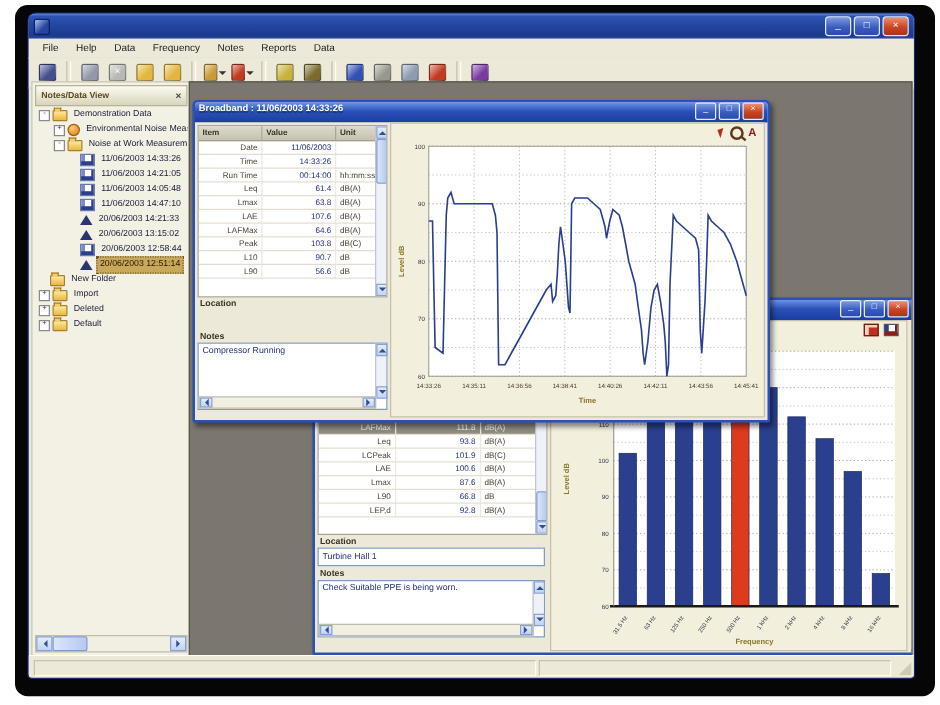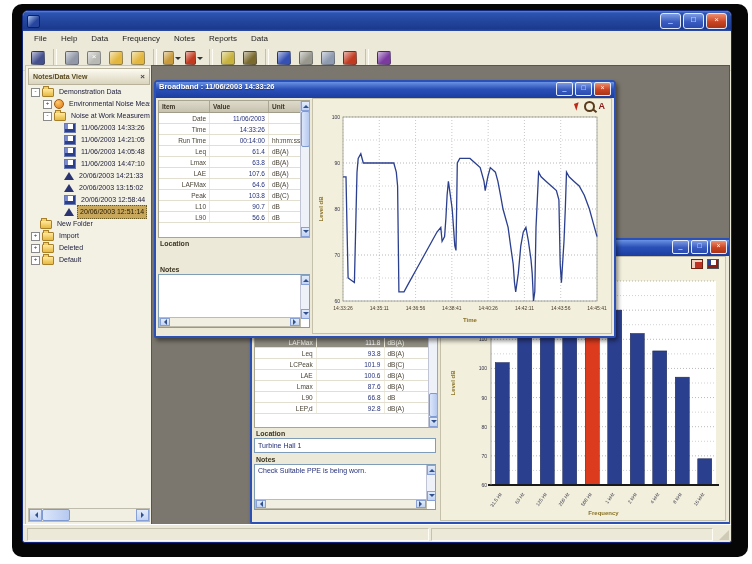--- a/index.html
+++ b/index.html
@@ -550,20 +550,21 @@
                 </span>
               <span class="sb-thumb" style="left:0;top:10px;width:7px;height:34px;"></span>
               <span class="sb-box" style="left:0;bottom:0;width:7px;height:8px;">
                   <span class="tri down"></span>
                 </span>
             </div>
           </div>
           <div class="lbl" style="left:4px;top:142px;">Location</div>
           <div class="lbl" style="left:4px;top:168px;">Notes</div>
           <div class="notesbox" style="left:2px;top:176px;width:150px;height:52px;">
+            <textarea style="">Compressor Running</textarea>
             <div class="sb-v" style="right:0;top:0;bottom:8px;">
               <span class="sb-box" style="left:0;top:0;width:7px;height:8px;">
                   <span class="tri up"></span>
                 </span>
               <span class="sb-box" style="left:0;bottom:0;width:7px;height:8px;">
                   <span class="tri down"></span>
                 </span>
             </div>
             <div class="sb-h" style="left:0;right:8px;bottom:0;height:8px;">
               <span class="sb-box" style="left:0;top:0;width:8px;height:6px;">

